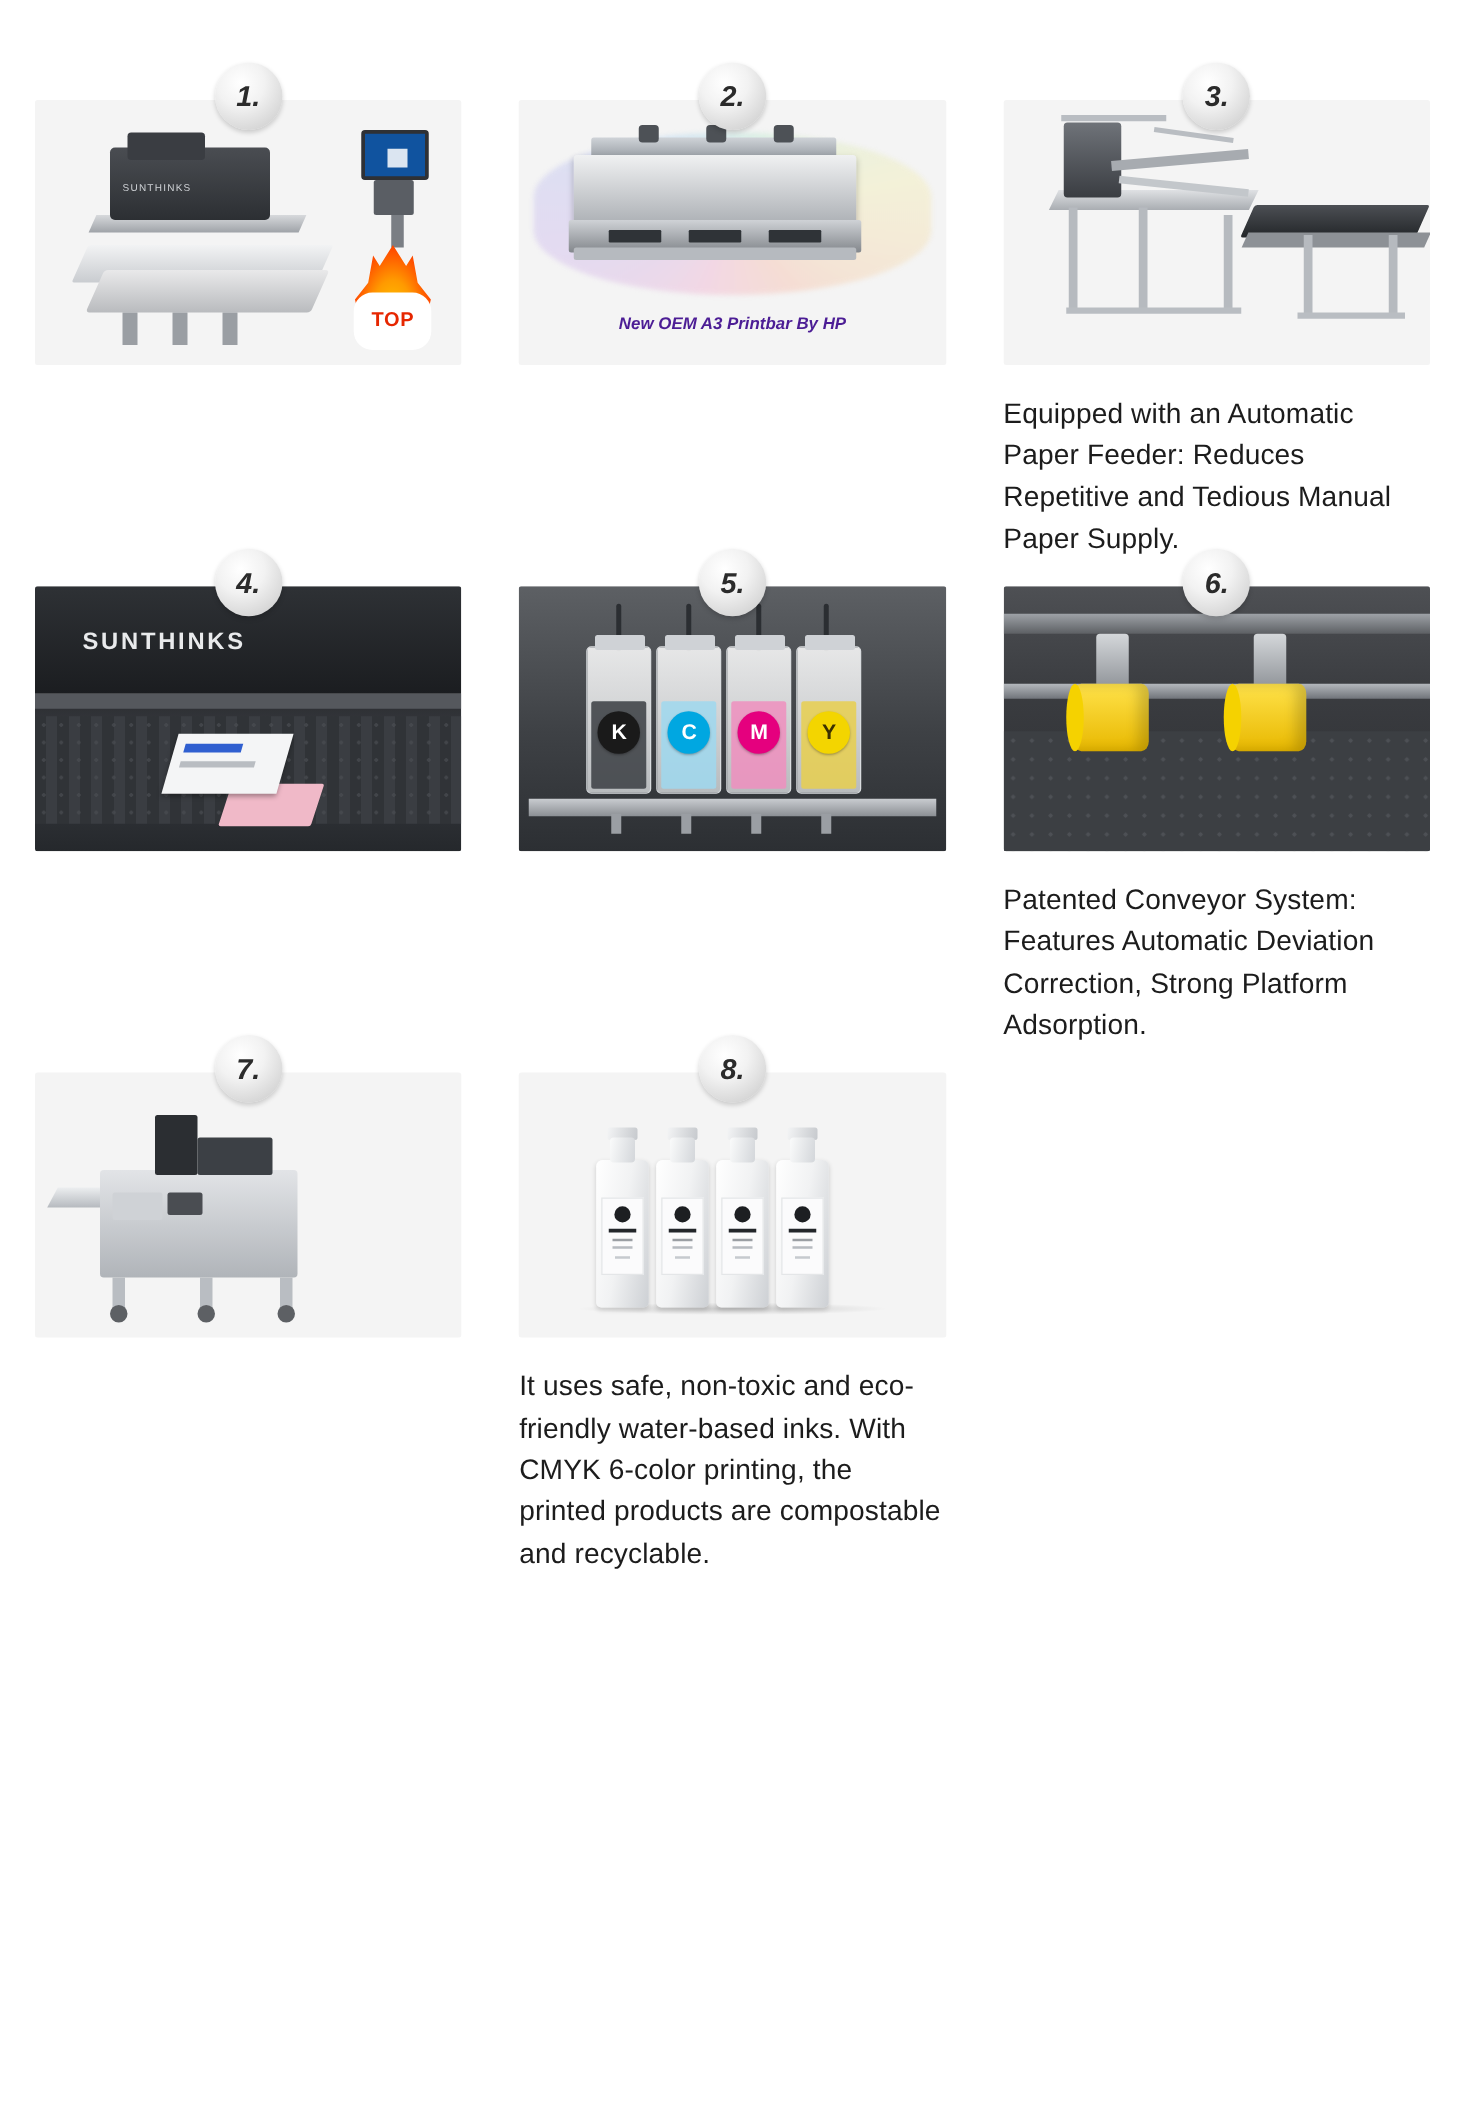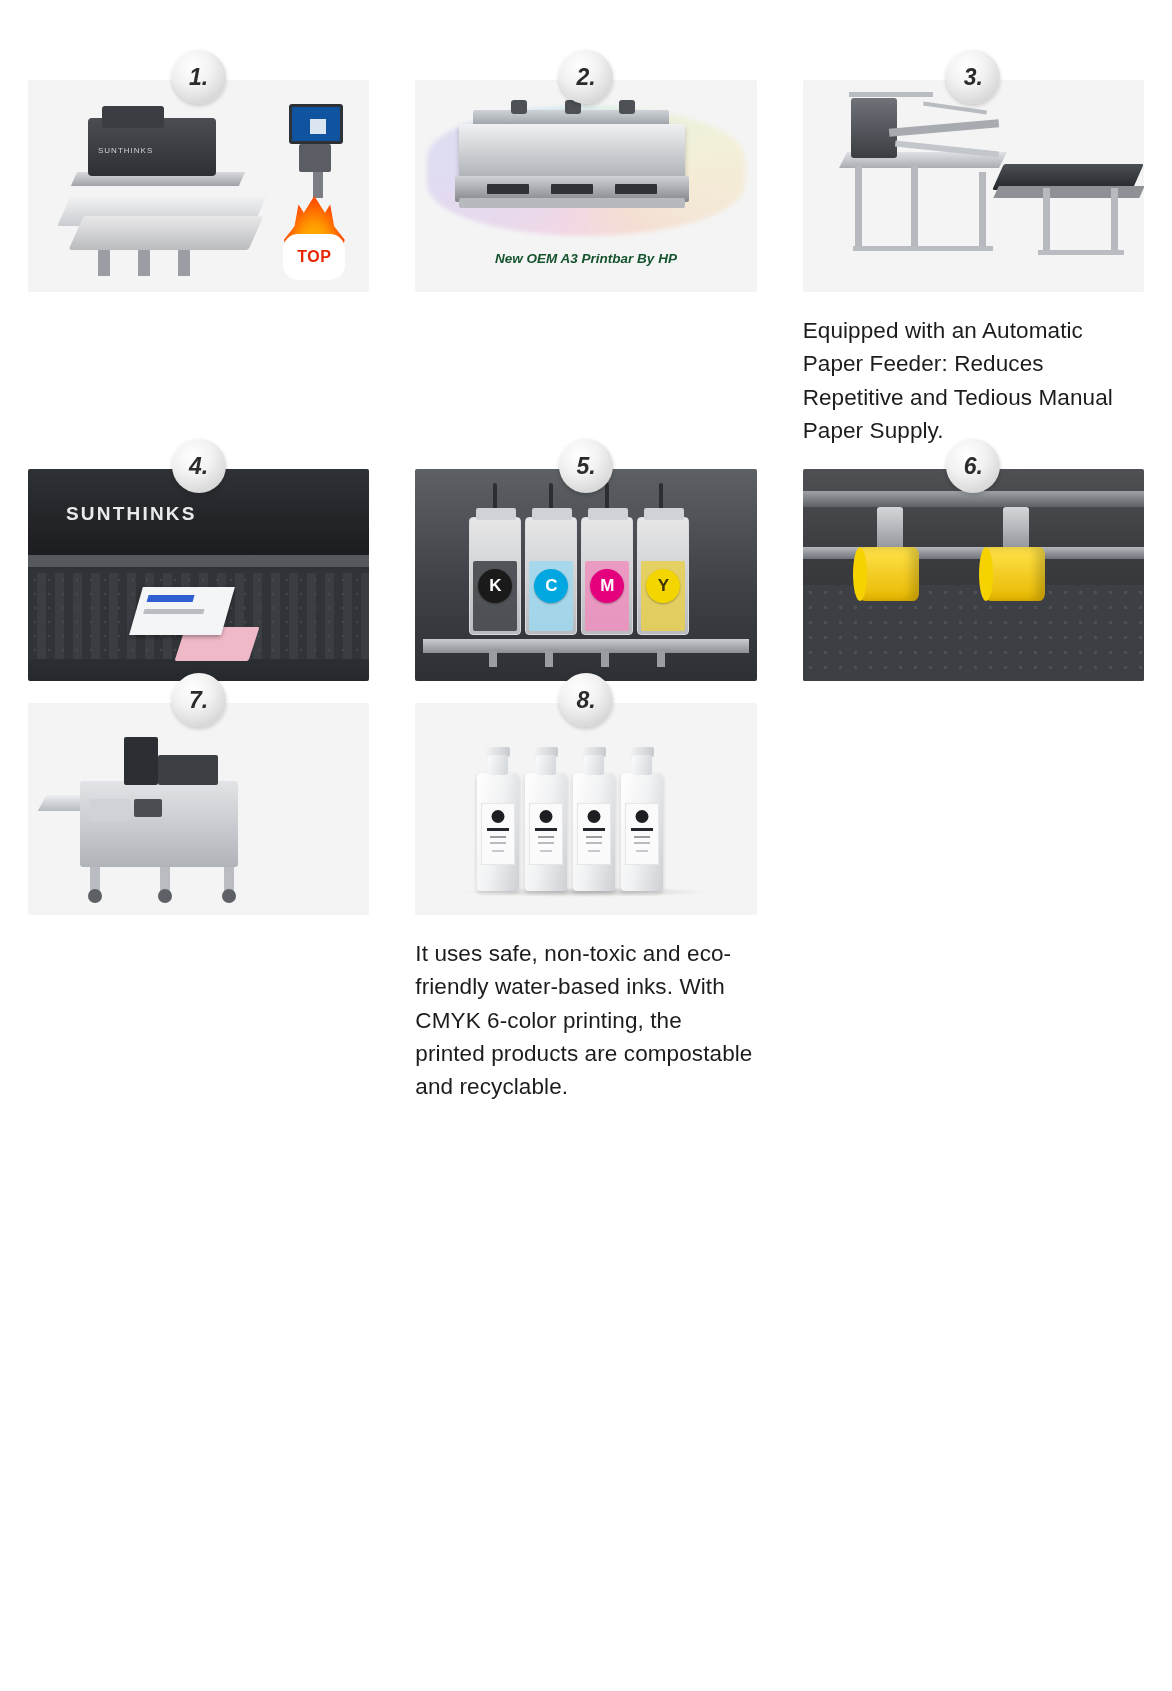--- a/index.html
+++ b/index.html
@@ -101,21 +101,21 @@
   
   .p2-bg { position:absolute; left:12px; top:26px; right:12px; height:130px;
     background: conic-gradient(from 200deg, #f2c1d8, #d6c6ef, #bcd9f2, #c8ecd8, #f3eec2, #f6cbbb, #f2c1d8);
     opacity:.55; border-radius:50%/40%; filter: blur(2px);}
   .p2-bar { position:absolute; left:44px; top:44px; width:226px; height:58px; background:linear-gradient(180deg,#f0f1f2,#a9adb2); border-radius:3px; box-shadow:0 3px 5px rgba(0,0,0,.22);}
   .p2-bar2 { position:absolute; left:40px; top:96px; width:234px; height:26px; background:linear-gradient(180deg,#cfd2d6,#83878c); border-radius:2px;}
   .p2-top { position:absolute; left:58px; top:30px; width:196px; height:16px; background:linear-gradient(180deg,#cfd3d8,#9aa0a6); border-radius:2px;}
   .p2-knob { position:absolute; top:20px; width:16px; height:14px; background:#4d5156; border-radius:3px;}
   .p2-slot { position:absolute; top:104px; height:10px; background:#2f3337; border-radius:1px;}
   .p2-cap { position:absolute; left:44px; top:118px; width:226px; height:10px; background:#b6babf; border-radius:2px;}
-  .p2-label { position:absolute; left:0; right:0; bottom:26px; text-align:center; font-size:13.5px; font-weight:bold; font-style:italic; color:#14532d;}
+  .p2-label { position:absolute; left:0; right:0; bottom:26px; text-align:center; font-size:13.5px; font-weight:bold; font-style:italic; color:#4c1d95;}
 
   
   .p3-line { position:absolute; background:#b9bdc2;}
   .p3-belt { position:absolute; right:6px; top:84px; width:140px; height:26px; background:linear-gradient(180deg,#4c4f54,#232629); transform:skewX(-24deg); border-radius:2px;}
   .p3-belt2 { position:absolute; right:2px; top:106px; width:146px; height:12px; background:#8d9196; transform:skewX(-24deg);}
   .p3-head { position:absolute; left:48px; top:18px; width:46px; height:60px; background:linear-gradient(180deg,#6f7379,#3a3d42); border-radius:3px;}
   .p3-arm { position:absolute; left:86px; top:44px; width:110px; height:8px; background:#a7abb0; transform:rotate(-5deg);}
   .p3-arm2 { position:absolute; left:92px; top:66px; width:104px; height:6px; background:#c3c7cb; transform:rotate(6deg);}
   .p3-tray { position:absolute; left:40px; top:72px; width:160px; height:16px; background:linear-gradient(180deg,#dfe1e4,#a9adb2); transform:skewX(-26deg);}
   .p3-leg { position:absolute; width:7px; background:#b6babf;}
@@ -329,20 +329,21 @@
             <div class="p6-bar2"></div>
             <div class="p6-mount" style="left:74px;"></div>
             <div class="p6-mount" style="left:200px;"></div>
             <div class="p6-roller" style="left:56px;"></div>
             <div class="p6-roller" style="left:182px;"></div>
             <div class="p6-rollerCap" style="left:50px;"></div>
             <div class="p6-rollerCap" style="left:176px;"></div>
           </div>
         </div>
       </div>
+      <div class="caption">Patented Conveyor System: Features Automatic Deviation Correction, Strong Platform Adsorption.</div>
     </div>
 
     <div class="cell">
       <div class="thumb-wrap">
         <div class="badge">7.</div>
         <div class="thumb">
           <div class="ill">
             <div class="p7-tray"></div>
             <div class="p7-body"></div>
             <div class="p7-dark"></div>

